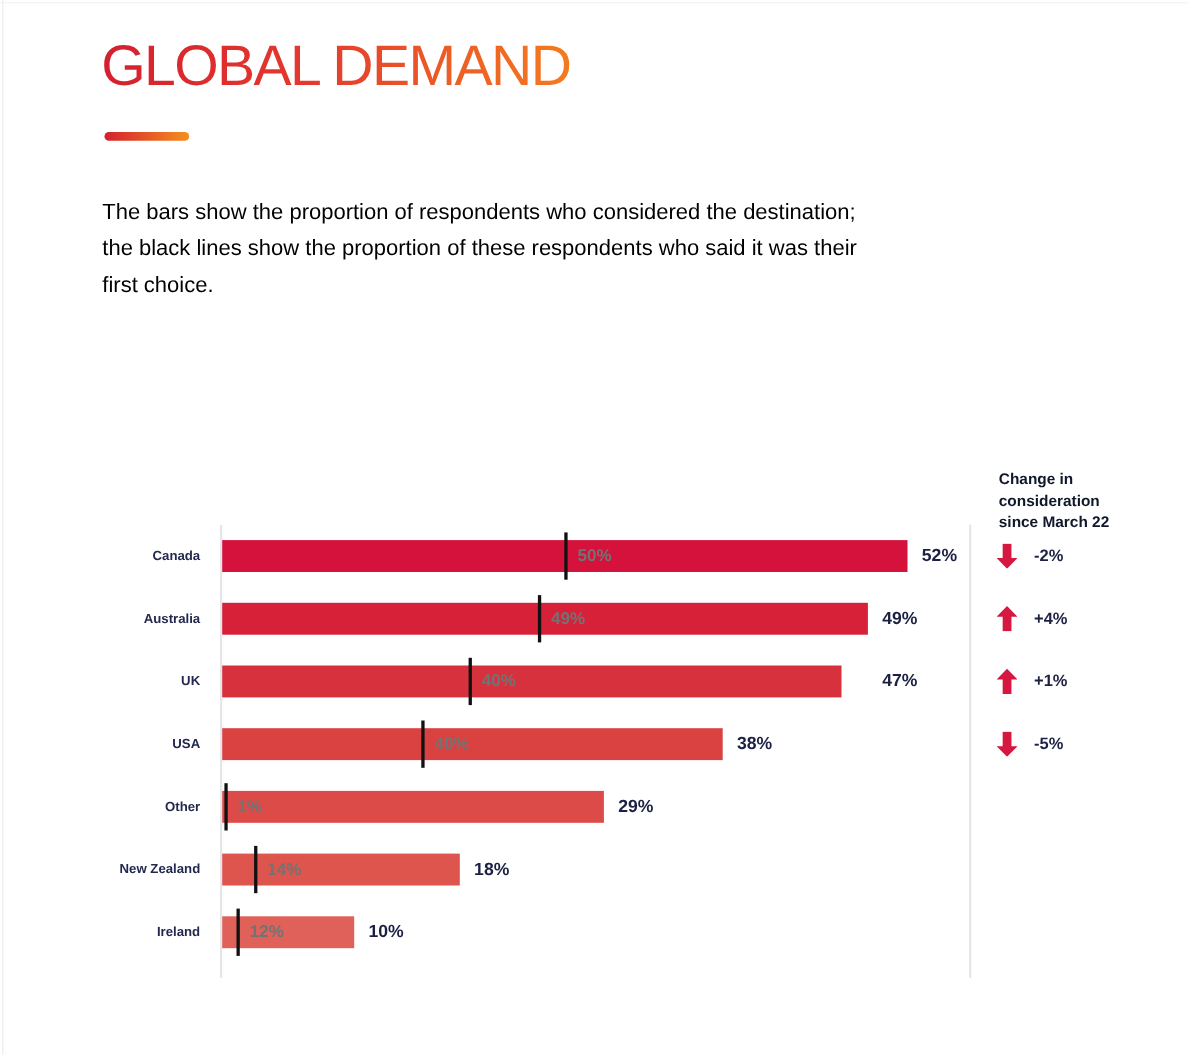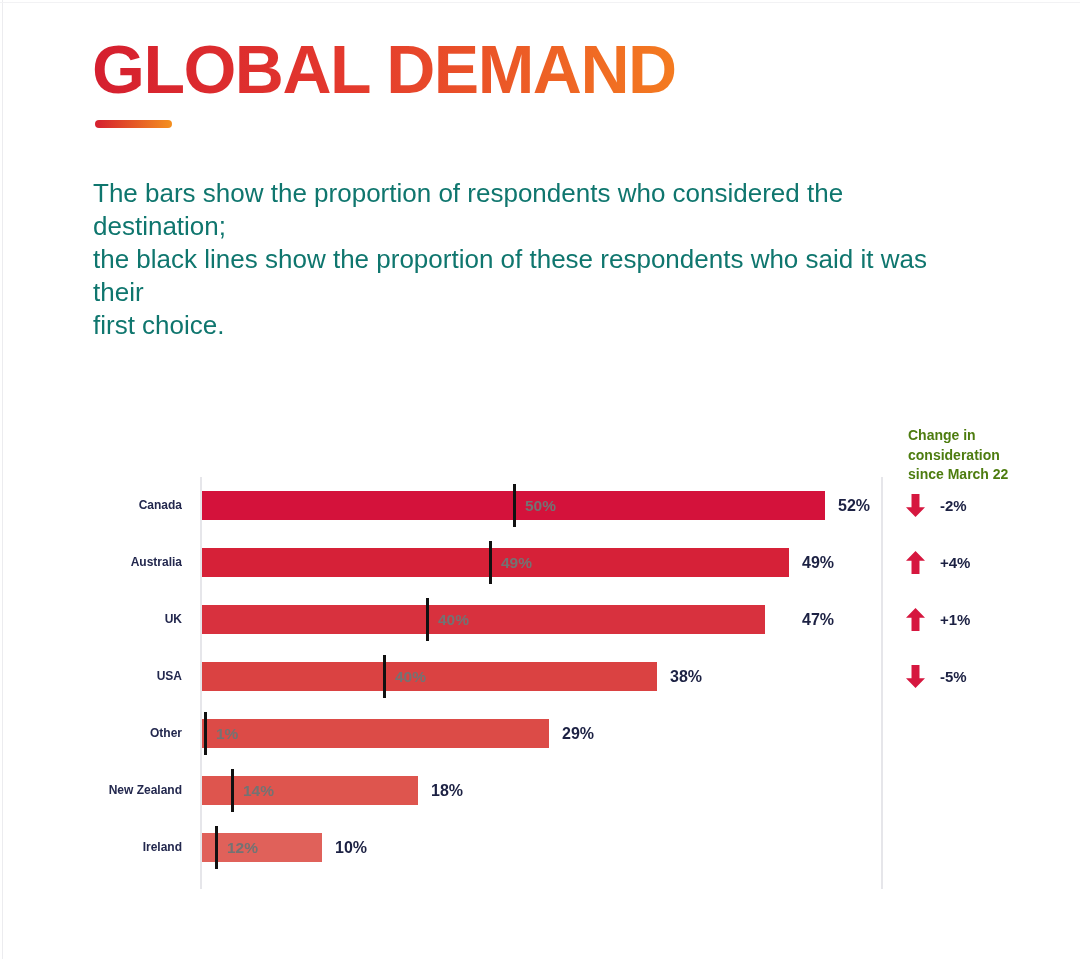--- a/index.html
+++ b/index.html
@@ -17,51 +17,51 @@
     background:#ECECEF;
   }
   .edge-top {
     position:absolute; left:0; top:2px; width:100%; height:1px;
     background:#F2F2F4;
   }
 
   
   .title {
     position:absolute; left:92px; top:30px;
-    font-size:68px; font-weight:700; letter-spacing:-1.5px;
+    font-size:52px; font-weight:400; letter-spacing:-1.5px;
     background:linear-gradient(90deg, #D51F2F 0%, #E43A2D 45%, #F47B20 100%);
     -webkit-background-clip:text; background-clip:text;
     -webkit-text-fill-color:transparent; color:transparent;
     white-space:nowrap;
   }
   .title-underline {
     position:absolute; left:95px; top:120px;
     width:77px; height:8px; border-radius:4px;
     background:linear-gradient(90deg, #D51F2F 0%, #F4901F 100%);
   }
   .description {
     position:absolute; left:93px; top:177px;
     width:880px;
-    font-size:26px; line-height:33px;
-    color:#0f766e;
+    font-size:20px; line-height:33px;
+    color:#000000;
   }
 
   
   .axis-line {
     position:absolute; top:477px; height:412px; width:2px;
     background:#E6E6EA;
   }
   .axis-line.left  { left:200px; }
   .axis-line.right { left:881px; }
 
   .legend-header {
     position:absolute; left:908px; top:426px;
     width:116px;
     font-size:14px; font-weight:700; line-height:19.5px;
-    color:#4d7c0f;
+    color:#0f172a;
   }
 
   .row {
     position:absolute; left:0; width:1080px; height:57px;
   }
   .cat {
     position:absolute; left:0; top:0; width:182px; height:57px;
     line-height:57px; text-align:right;
     font-size:12px; font-weight:700; color:#23284E;
   }

